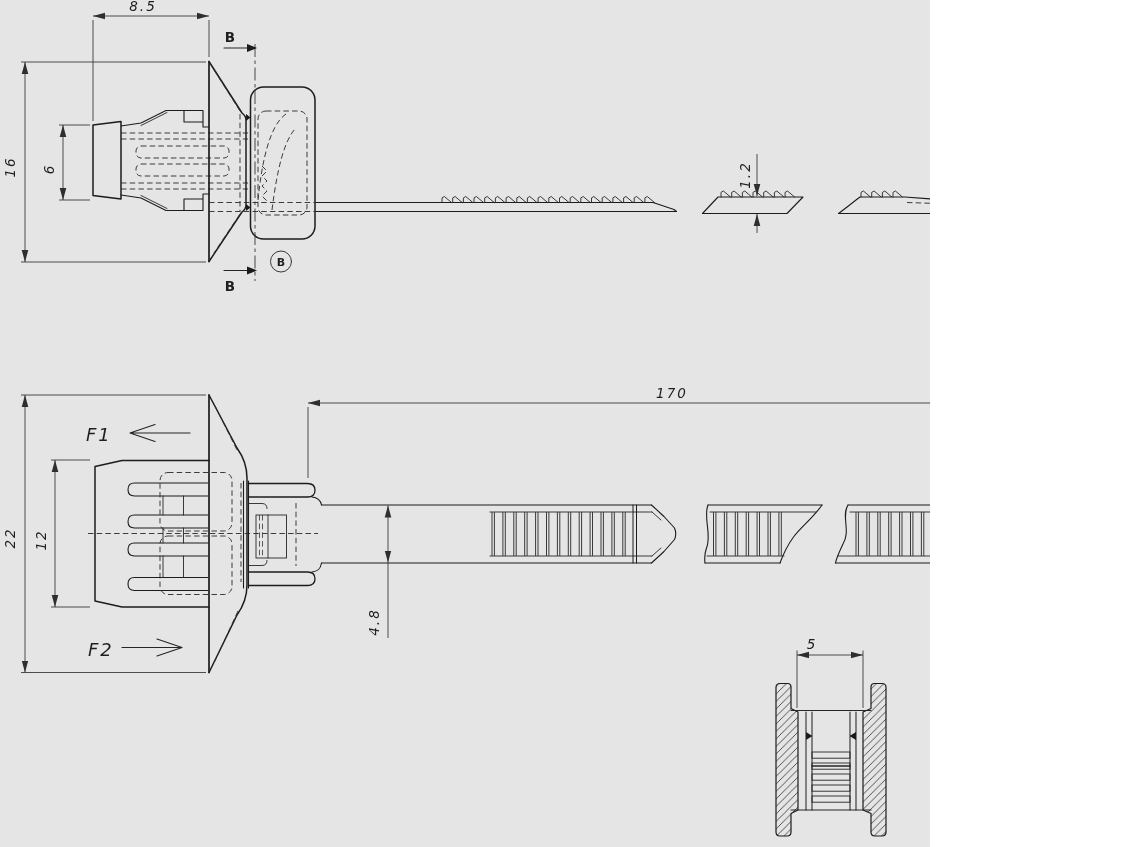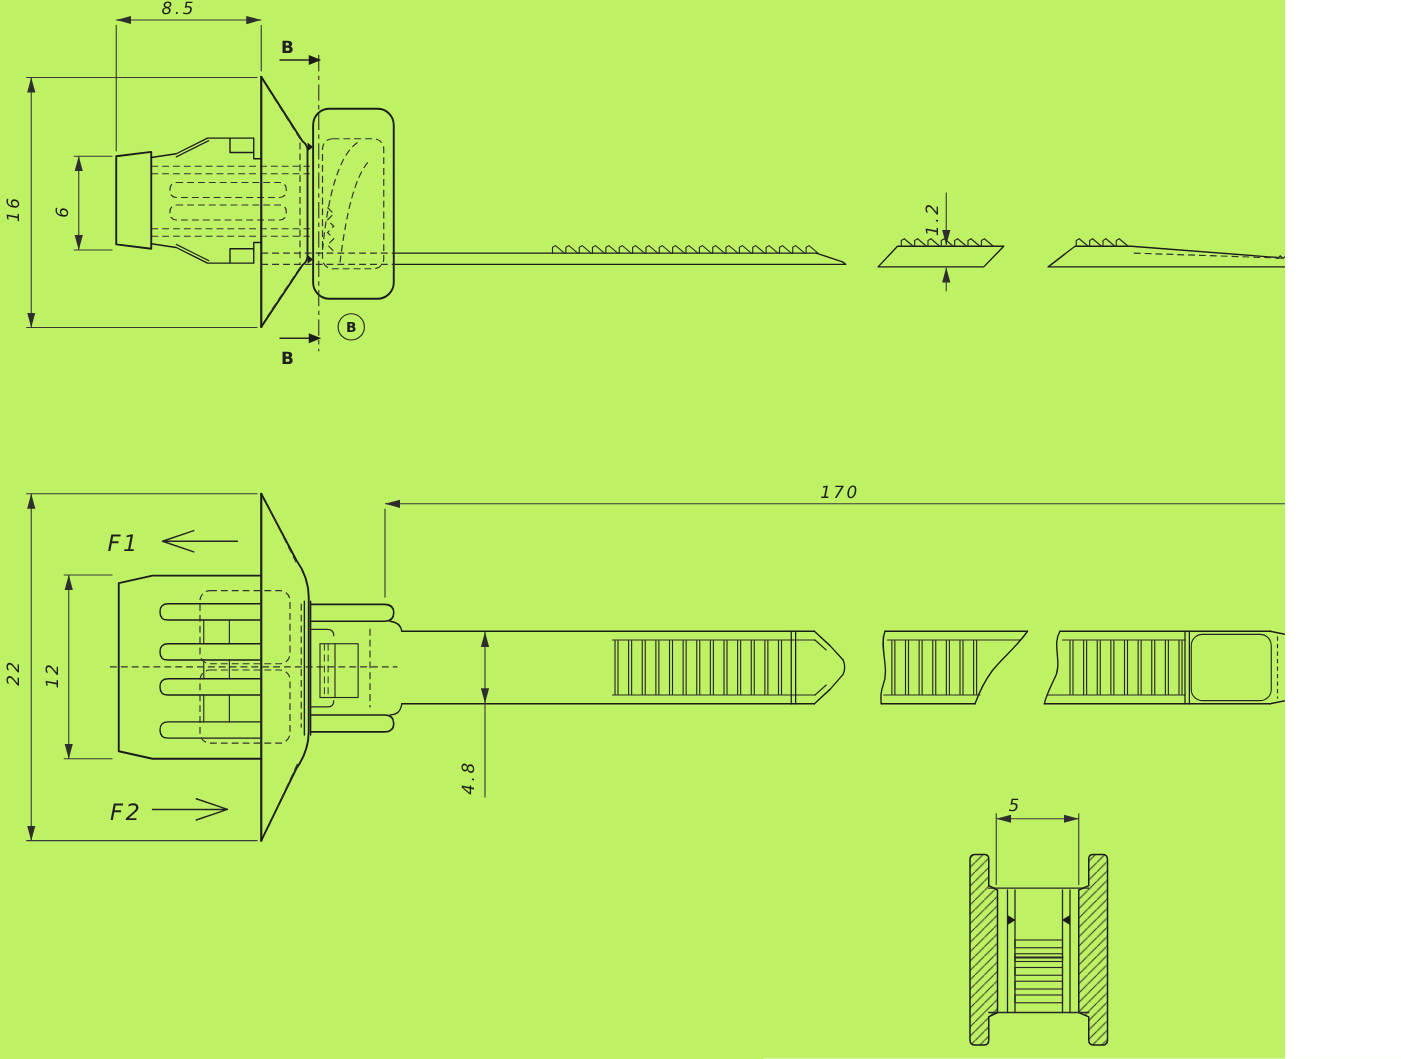--- a/index.html
+++ b/index.html
@@ -1,16 +1,16 @@
 <!DOCTYPE html>
 <html><head>
 <meta charset="utf-8">
 <style>
   html,body{margin:0;padding:0;background:#ffffff}
-  .page{width:1028px;height:847px;background:#bef264;position:relative;overflow:hidden}
+  .page{width:930px;height:847px;background:#e5e5e5;position:relative;overflow:hidden}
   svg{display:block}
   
   .ol{fill:none;stroke:#1c1c1c;stroke-width:1.5;stroke-linejoin:round;stroke-linecap:round}
   .o2{fill:none;stroke:#1c1c1c;stroke-width:1.1;stroke-linejoin:round;stroke-linecap:round}
   .tn{fill:none;stroke:#262626;stroke-width:0.9;stroke-linecap:round}
   
   .hd{fill:none;stroke:#333333;stroke-width:0.95;stroke-dasharray:5.5 3.2}
   .cl{fill:none;stroke:#333333;stroke-width:0.9;stroke-dasharray:13 3.5 3.5 3.5}
   
   .dm{fill:none;stroke:#3a3a3a;stroke-width:0.9}

